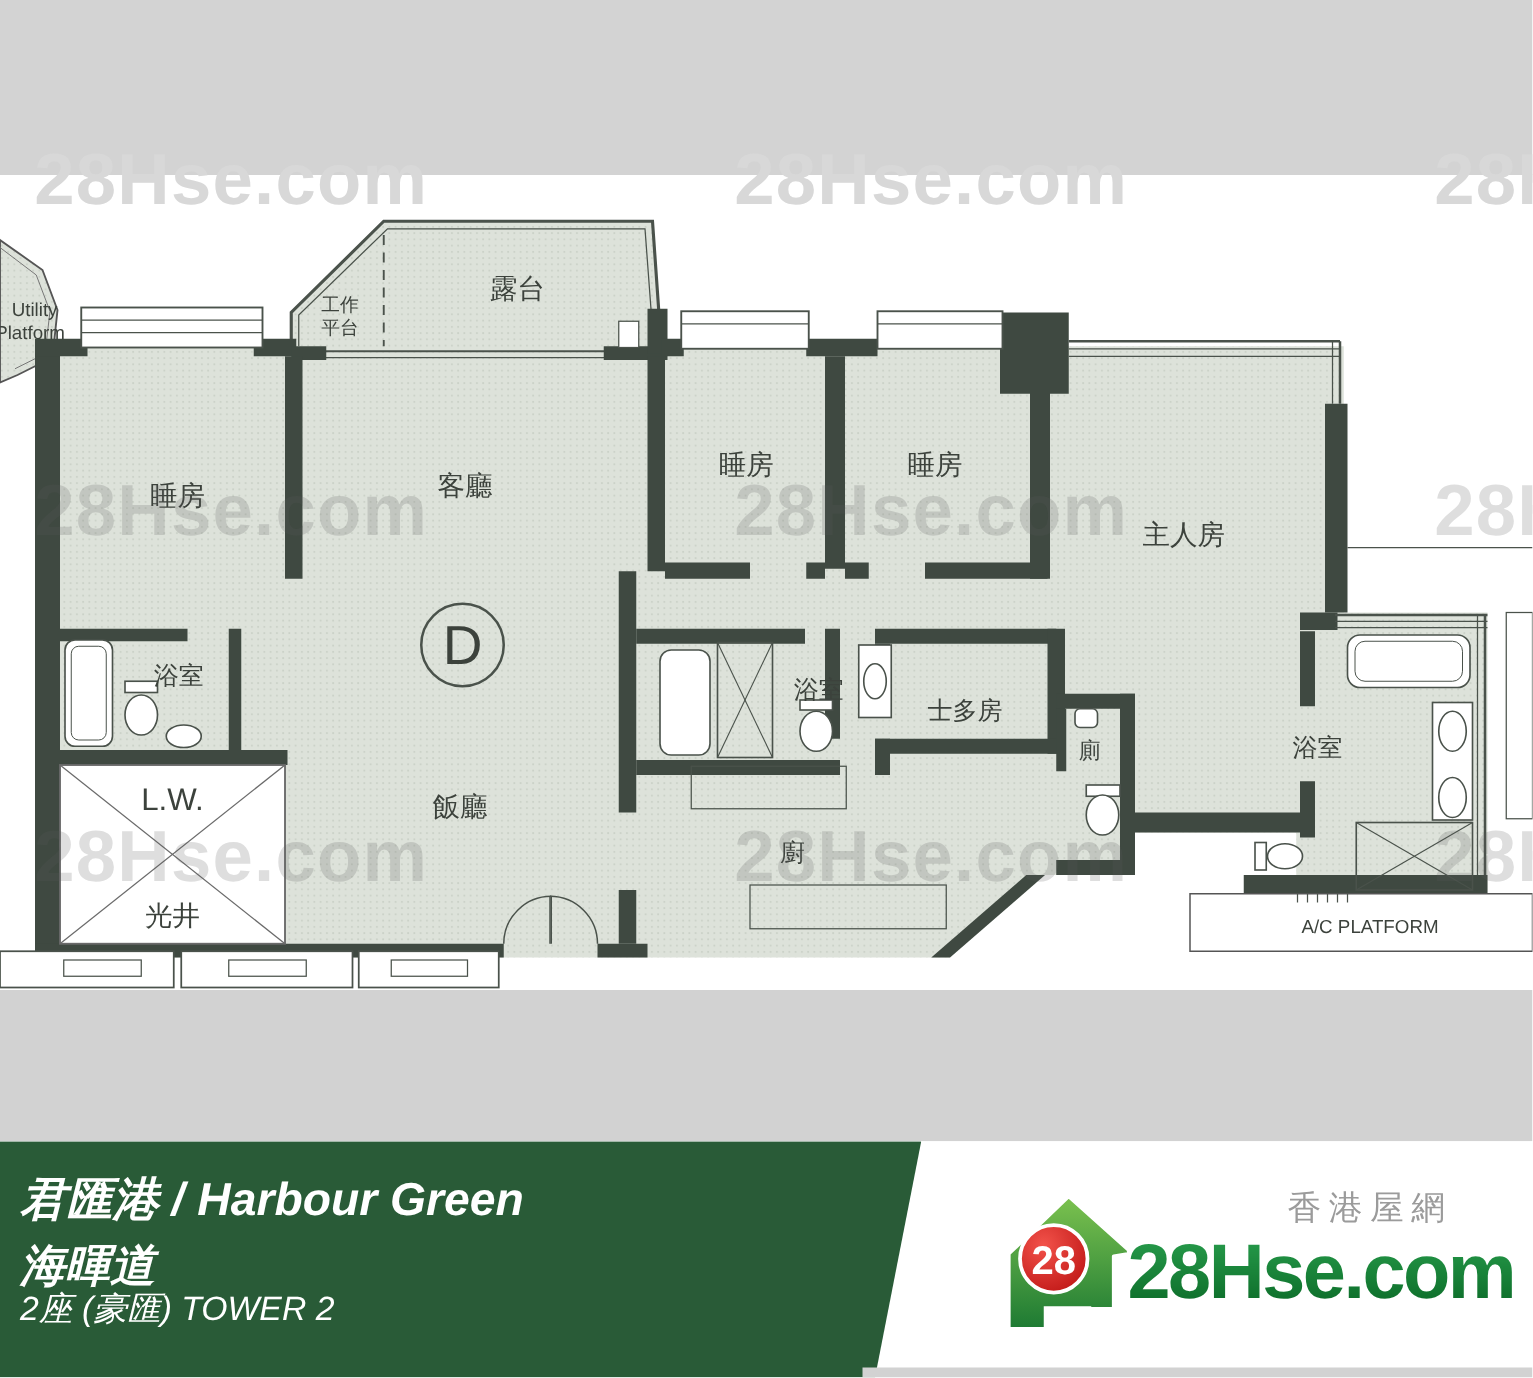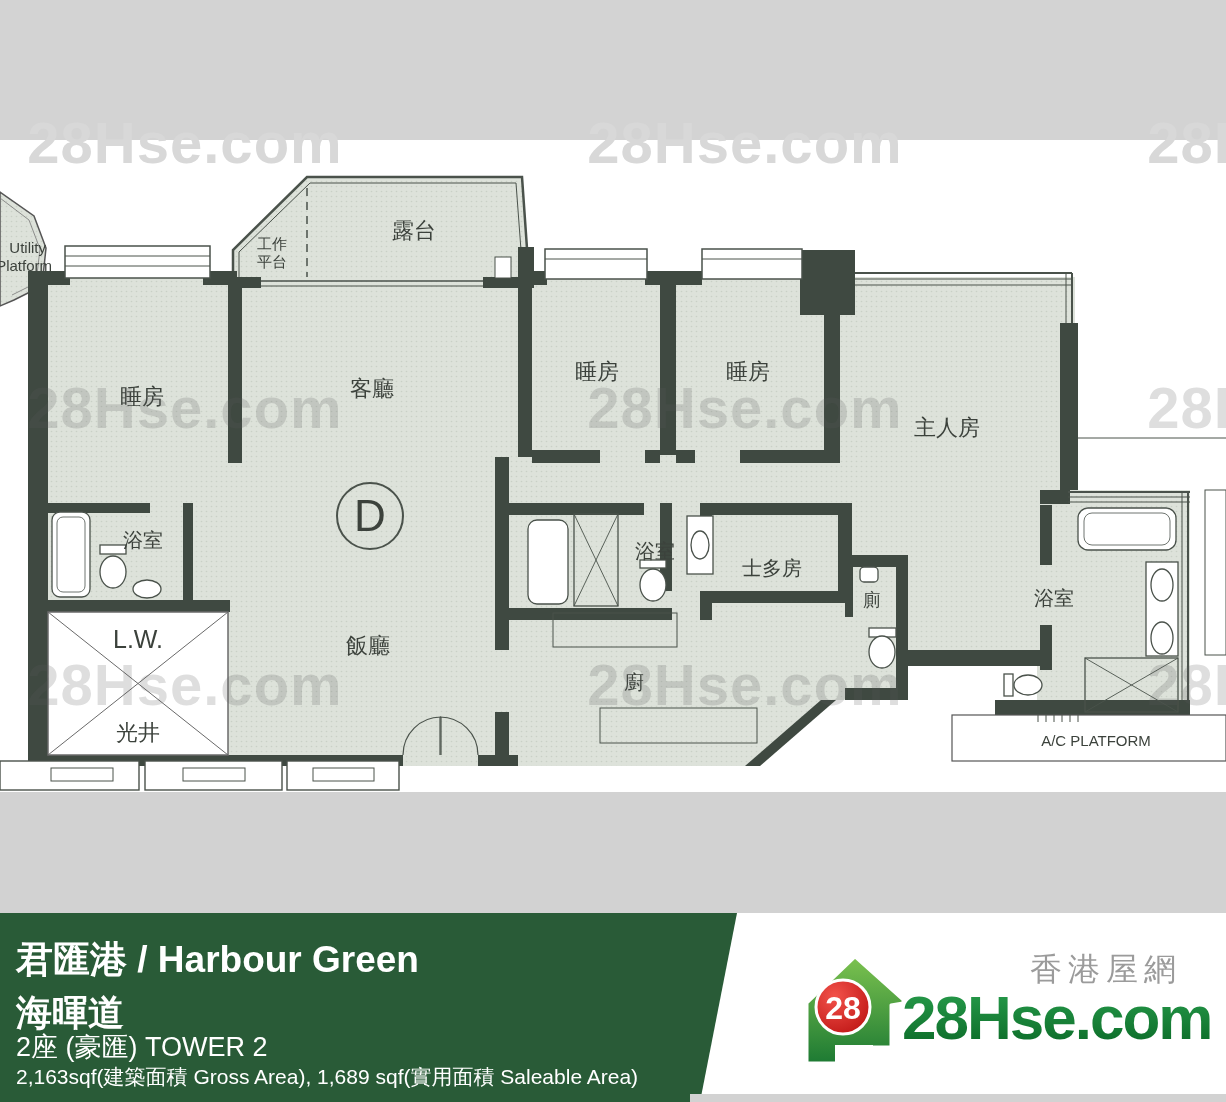--- a/index.html
+++ b/index.html
@@ -3,28 +3,28 @@
 <meta charset="utf-8">
 <style>
   html,body{margin:0;padding:0;background:#ffffff;}
   body{width:1226px;height:1102px;position:relative;overflow:hidden;
        font-family:"Liberation Sans","DejaVu Sans",sans-serif;}
   svg text{font-family:"Liberation Sans","DejaVu Sans",sans-serif;}
   .plan-label{fill:#3c423c;}
   .wm{font-weight:bold;letter-spacing:1px;}
   
   .footer-green{position:absolute;left:0;top:913px;width:760px;height:189px;
-    background:#295b37;clip-path:polygon(0 0,737px 0,700px 189px,0 189px);color:#fff;}
+    background:#295b37;clip-path:polygon(0 0,737px 0,700px 189px,0 189px);color:#fff;font-style:italic;}
   .footer-green .t1{position:absolute;left:16px;top:22px;font-size:37px;font-weight:bold;white-space:nowrap;}
   .footer-green .t2{position:absolute;left:16px;top:76px;font-size:36px;font-weight:bold;}
   .footer-green .t3{position:absolute;left:16px;top:116px;font-size:27px;}
   .footer-green .t4{position:absolute;left:16px;top:150px;font-size:21px;white-space:nowrap;}
   .bottom-strip{position:absolute;left:690px;top:1094px;width:536px;height:8px;background:#d2d2d2;}
   .brand{position:absolute;left:780px;top:920px;width:446px;height:174px;background:#ffffff;}
-  .brand .cn{position:absolute;left:250px;top:28px;font-size:32px;color:#9b9b9b;letter-spacing:6px;}
+  .brand .cn{position:absolute;left:250px;top:28px;font-size:27px;color:#9b9b9b;letter-spacing:6px;}
   .brand .logo-text{position:absolute;left:122px;top:62px;font-size:62px;font-weight:bold;
      letter-spacing:-2px;background:linear-gradient(180deg,#2aa14f 0%,#0e6f2b 85%);
      -webkit-background-clip:text;background-clip:text;color:transparent;white-space:nowrap;}
   .house{position:absolute;left:25px;top:25px;}
 </style>
 </head>
 <body>
 
 
 
@@ -245,21 +245,20 @@
   </g>
 
   <rect x="0" y="792" width="1226" height="121" fill="#d2d2d2"></rect>
 </svg>
 
 
 <div class="footer-green">
   <div class="t1">君匯港 / Harbour Green</div>
   <div class="t2">海暉道</div>
   <div class="t3">2座 (豪匯)   TOWER 2</div>
-  <div class="t4">2,163sqf(建築面積 Gross Area), 1,689 sqf(實用面積 Saleable Area)</div>
 </div>
 
 <div class="brand">
   <div class="cn">香港屋網</div>
   <svg class="house" width="100" height="125" viewBox="0 0 100 125">
     <defs>
       <linearGradient id="hg" x1="0" y1="0" x2="0" y2="1">
         <stop offset="0" stop-color="#7cc24f"></stop>
           <stop offset="1" stop-color="#1d7a33"></stop>
       </linearGradient>

